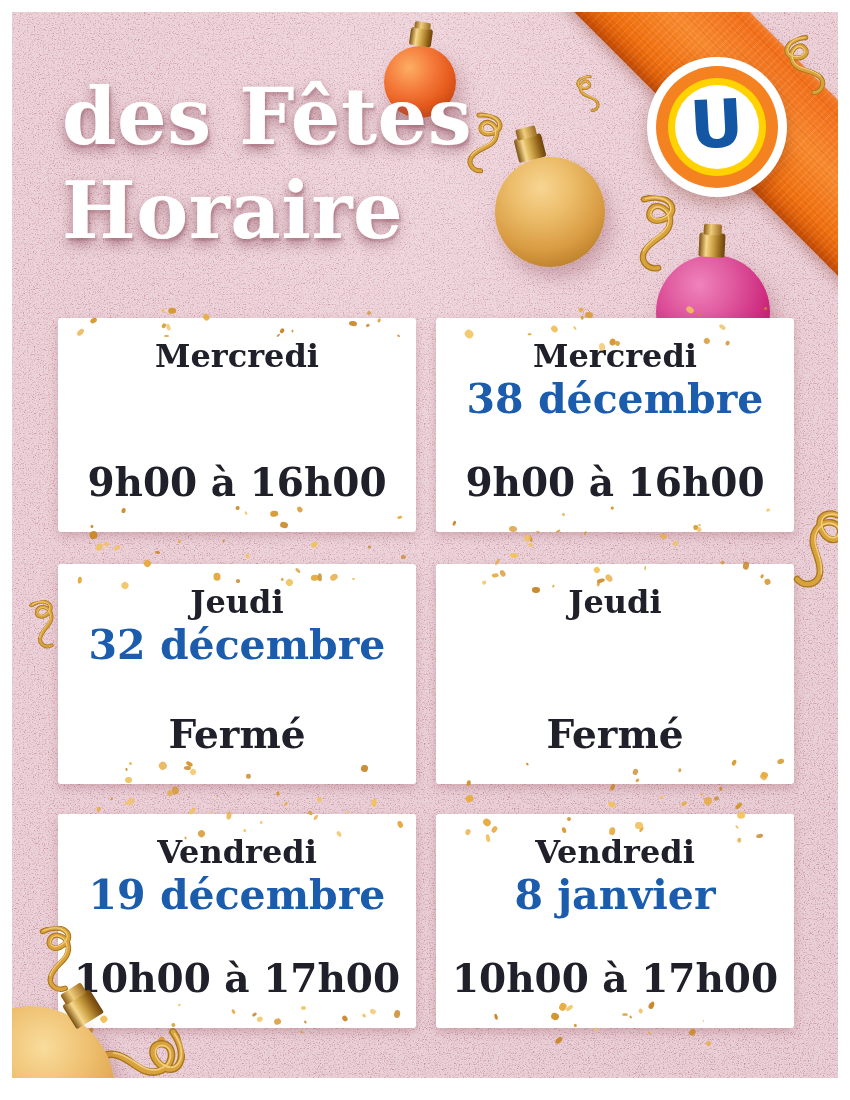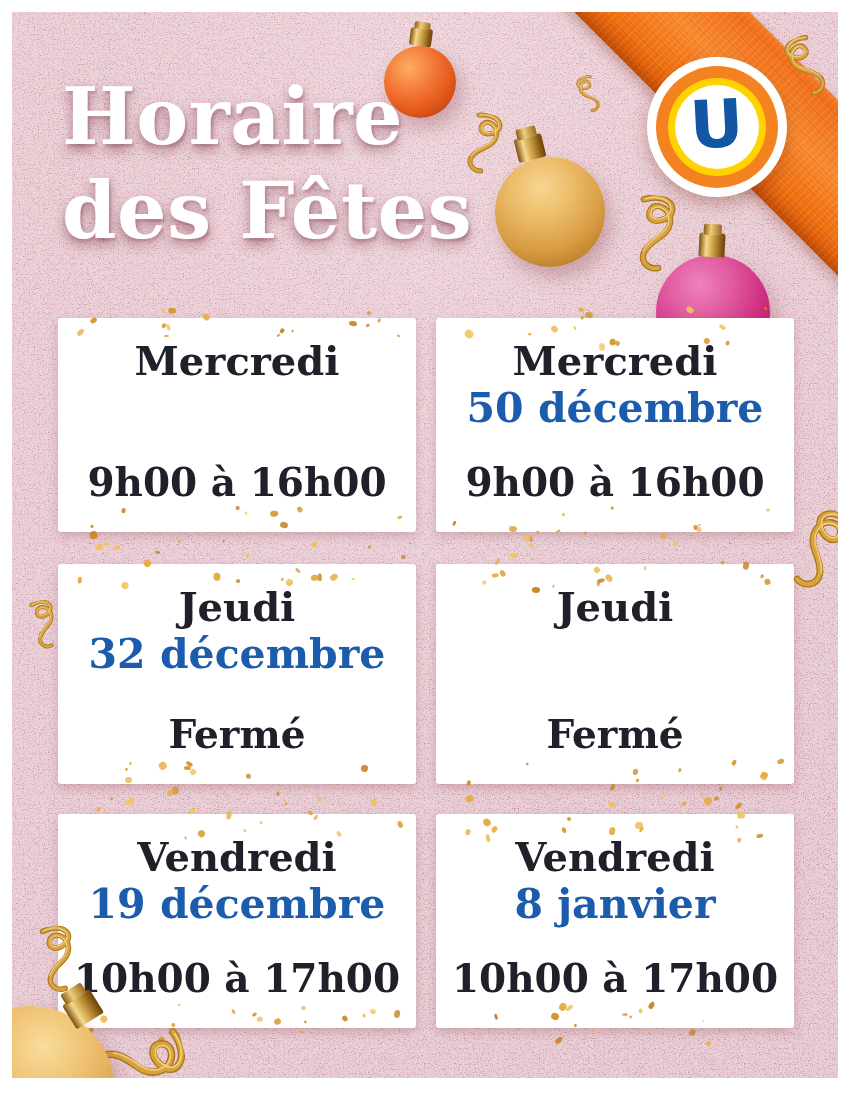--- a/index.html
+++ b/index.html
@@ -58,21 +58,21 @@
   
   .card{position:absolute;background:var(--card-white,#ffffff);border-radius:3px;z-index:5;
     display:flex;flex-direction:column;align-items:center;text-align:center;padding-top:20px;box-sizing:border-box;
     box-shadow:0 4px 10px rgba(150,80,90,.30);}
   .p0{left:46px;top:306px;width:358px;height:214px}
   .p1{left:424px;top:306px;width:358px;height:214px}
   .p2{left:46px;top:552px;width:358px;height:220px}
   .p3{left:424px;top:552px;width:358px;height:220px}
   .p4{left:46px;top:802px;width:358px;height:214px}
   .p5{left:424px;top:802px;width:358px;height:214px}
-  .day{font-size:40px;font-weight:bold;color:var(--text-dark,#20202a);line-height:1.15;}
+  .day{font-size:32px;font-weight:bold;color:var(--text-dark,#20202a);line-height:1.15;}
   .date{font-size:41px;font-weight:bold;color:var(--accent-blue,#1b5cad);line-height:1.2;}
   .date .sup{font-size:.55em;position:relative;top:-.45em;}
   .hours{position:absolute;left:0;right:0;bottom:27px;font-size:39px;font-weight:bold;color:var(--text-dark,#20202a);}
 
   
   .confetti-layer,.streamer-layer{position:absolute;inset:0;z-index:6;pointer-events:none;}
   .confetti{position:absolute;border-radius:50%;}
   .streamer{position:absolute;}
 </style>
 </head>
@@ -97,39 +97,39 @@
     <div class="ribbon"></div>
 
     <div class="ball orange-ball"></div>
     <div class="cap cap-orange"></div>
     <div class="ball gold-ball"></div>
     <div class="cap cap-gold"></div>
     <div class="ball pink-ball"></div>
     <div class="cap cap-pink"></div>
 
     <div class="title">
+      <div>des Fêtes</div>
       <div>Horaire</div>
-      <div>des Fêtes</div>
     </div>
 
     <div class="logo">
       <div class="ring-orange"></div>
       <div class="ring-yellow"></div>
       <div class="center">
         <span class="u">U</span>
       </div>
     </div>
 
     <section class="card p0">
       <div class="day">Mercredi</div>
       <div class="hours">9h00 à 16h00</div>
     </section>
     <section class="card p1">
       <div class="day">Mercredi</div>
-      <div class="date"><span>50 décembre</span><span class="sup"></span><span></span></div>
+      <div class="date"><span>38 décembre</span><span class="sup"></span><span></span></div>
       <div class="hours">9h00 à 16h00</div>
     </section>
     <section class="card p2">
       <div class="day">Jeudi</div>
       <div class="date"><span>32 décembre</span><span class="sup"></span><span></span></div>
       <div class="hours">Fermé</div>
     </section>
     <section class="card p3">
       <div class="day">Jeudi</div>
       <div class="hours">Fermé</div>

